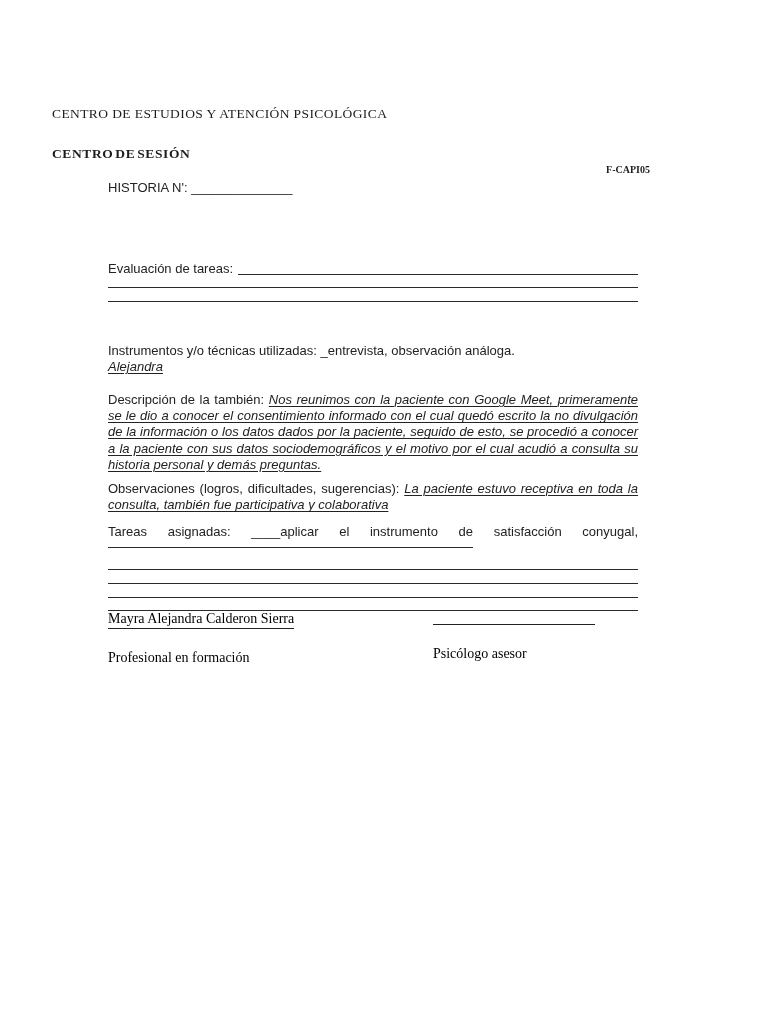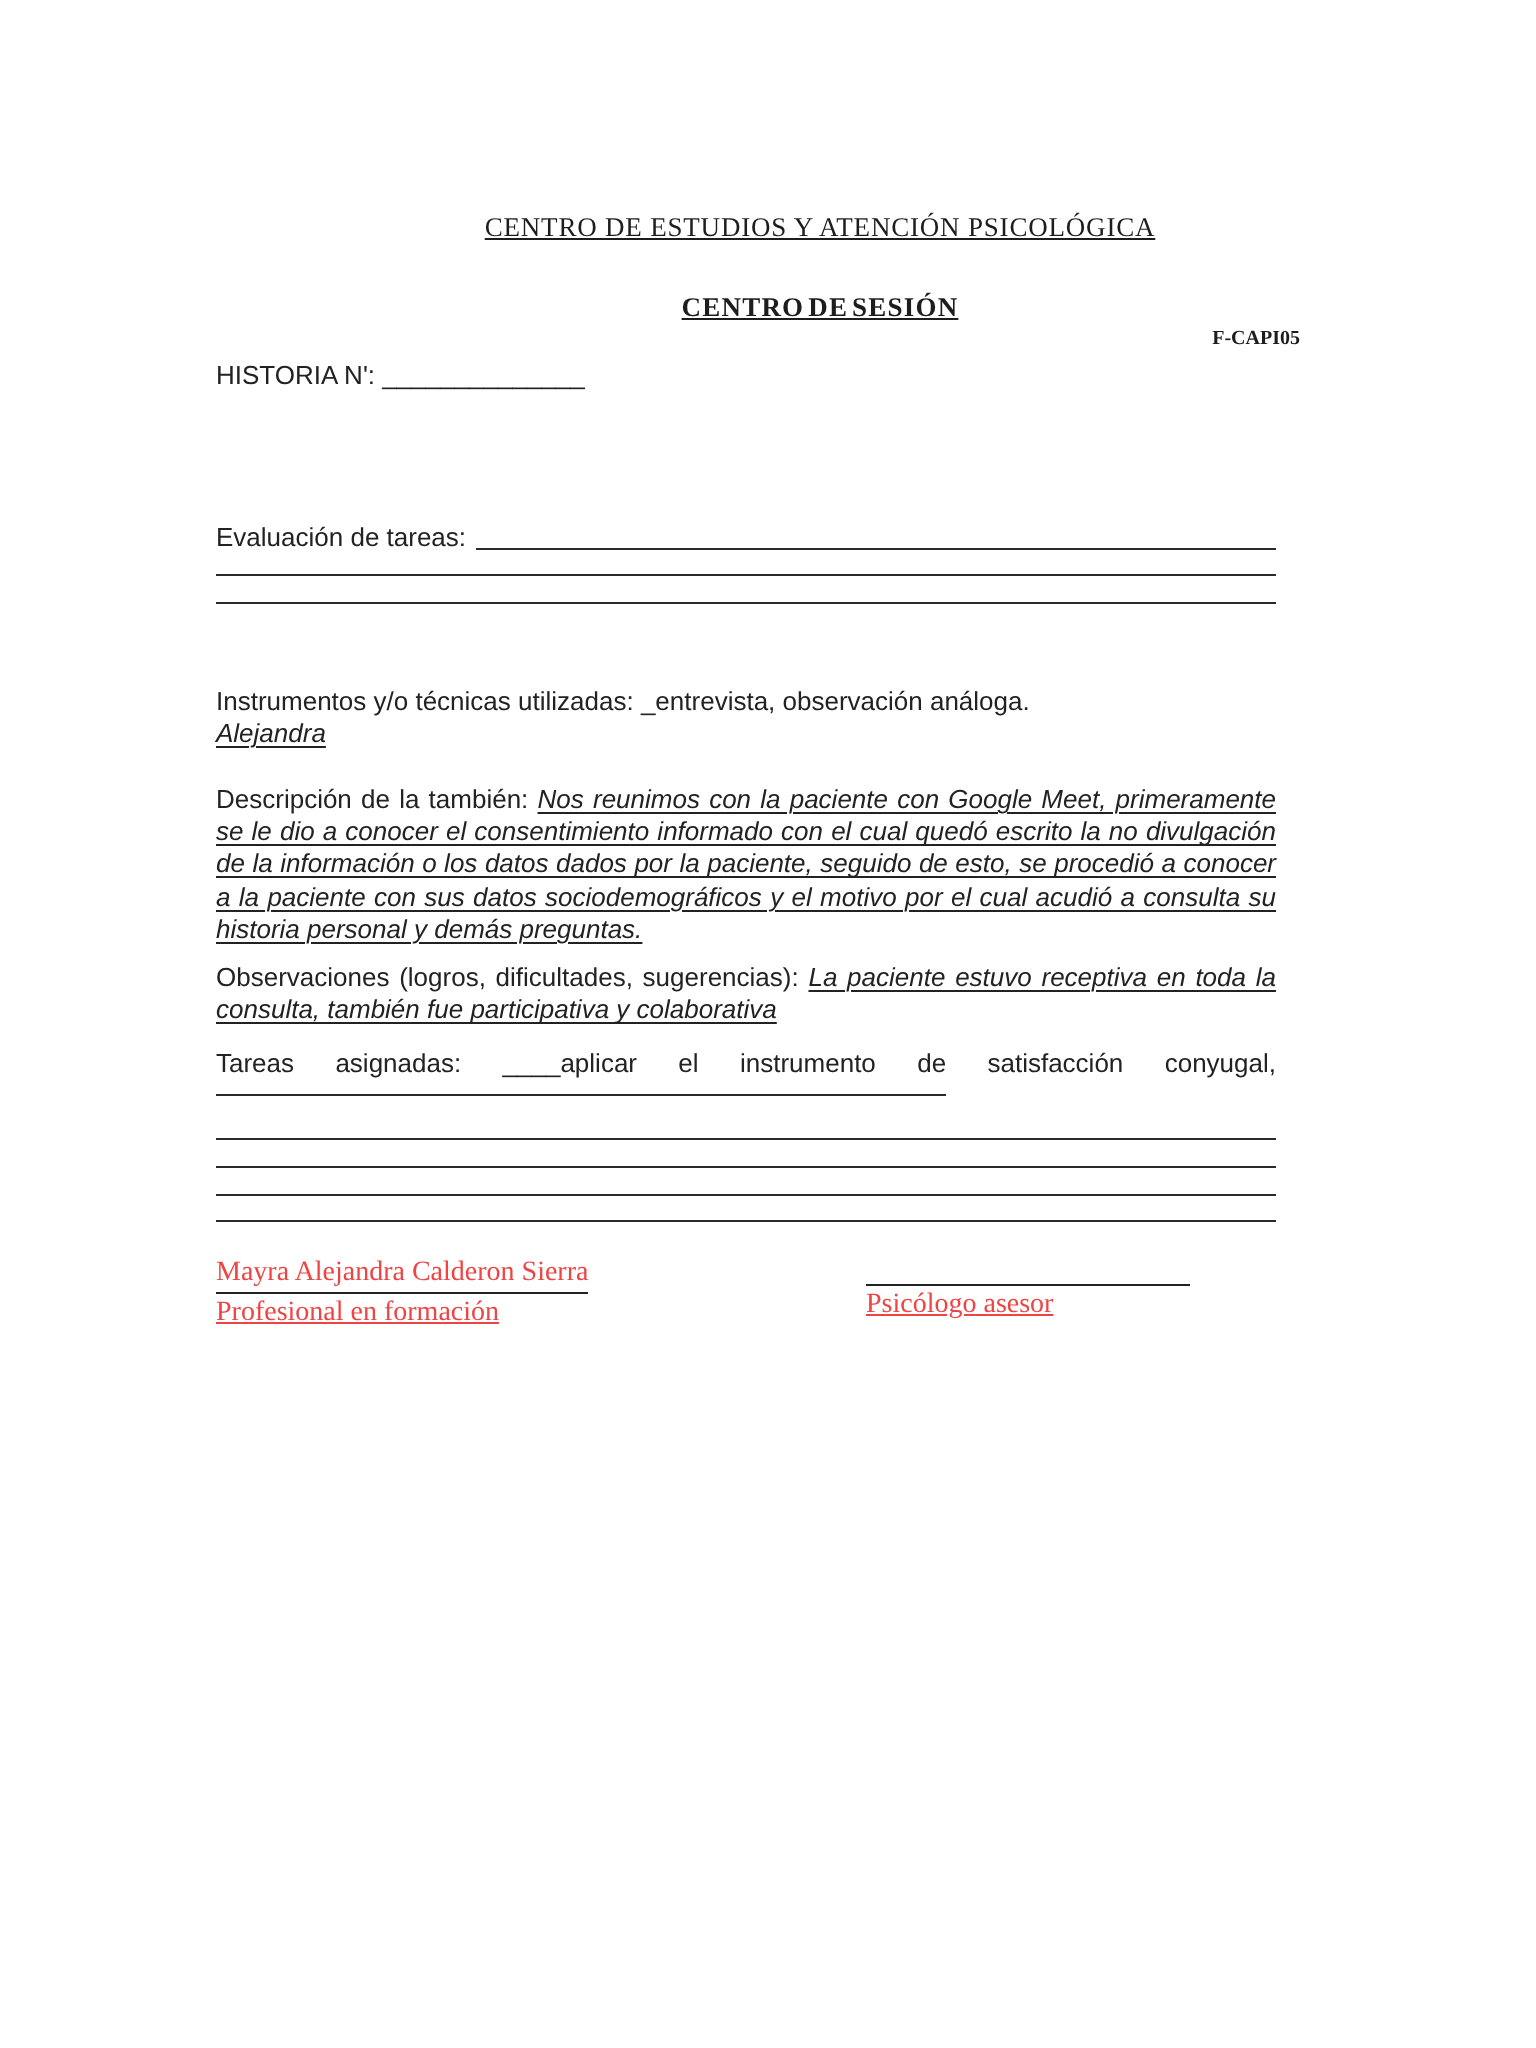--- a/index.html
+++ b/index.html
@@ -19,24 +19,23 @@
     line-height: 16px;
   }
   
   .doc-header {
     position: absolute;
     top: 106px;
     left: 0;
     width: 768px;
     padding-left: 52px;
     box-sizing: border-box;
-    text-align: center;
+    text-align: left;
     font-family: "Liberation Serif", "DejaVu Serif", serif;
     color: #1d1d1d;
-    text-decoration: underline;
   }
   .institution {
     font-size: 13.5px;
     letter-spacing: 0.4px;
     line-height: 16px;
   }
   .report-title {
     margin-top: 24px;
     font-size: 13.5px;
     font-weight: bold;
@@ -83,36 +82,36 @@
     text-align: justify;
   }
   .just-last {
     text-align: justify;
     text-align-last: justify;
     -moz-text-align-last: justify;
   }
   
   .signature {
     position: absolute;
-    top: 628px;
+    top: 610px;
     left: 108px;
     width: 530px;
     height: 60px;
     font-family: "Liberation Serif", "DejaVu Serif", serif;
     font-size: 14px;
     line-height: 17px;
-    color: #ef4444;
+    color: #000000;
   }
   .sig-left { position: absolute; left: 0; top: 0; }
   .sig-name {
     display: inline-block;
     border-bottom: 1px solid #222222;
     padding-bottom: 1px;
   }
-  .sig-role { margin-top: 1px; text-decoration: underline; }
+  .sig-role { margin-top: 20px; }
   .sig-right { position: absolute; left: 325px; top: 0; }
   .sig-line {
     width: 162px;
     height: 14px;
     border-bottom: 1px solid #222222;
   }
 </style>
 </head>
 <body>
 

